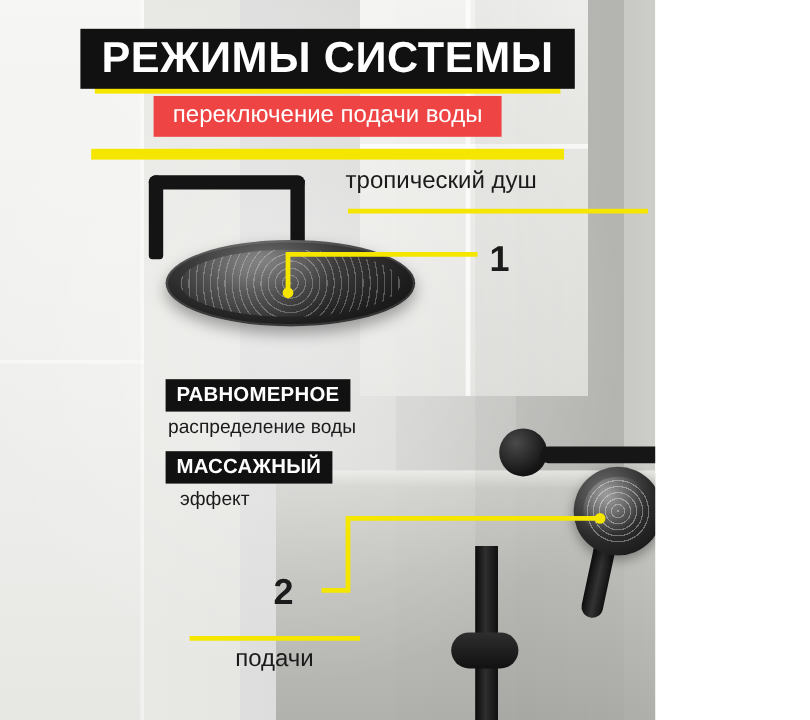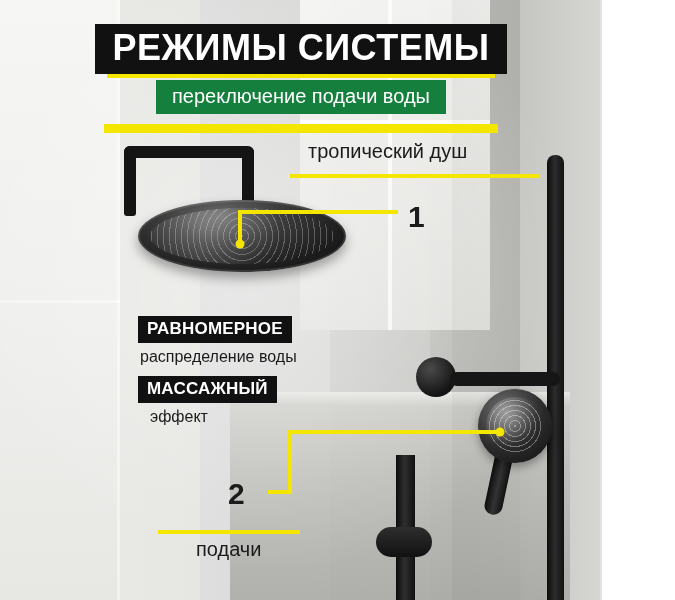--- a/index.html
+++ b/index.html
@@ -5,21 +5,21 @@
   html, body {
     margin: 0;
     padding: 0;
     background: #ffffff;
   }
   body {
     font-family: "Liberation Sans", sans-serif;
   }
   #stage {
     position: relative;
-    width: 602px;
+    width: 546px;
     height: 600px;
     overflow: hidden;
     background: #f2f2f0;
   }
 
   
   .bg {
     position: absolute;
     inset: 0;
     background:
@@ -103,21 +103,21 @@
     width: 388px;
     height: 10px;
     background: #f5e600;
     z-index: -1;
   }
   .title-sub-wrap {
     margin-top: 6px;
   }
   .title-sub {
     display: inline-block;
-    background: #15803d;
+    background: #ef4444;
     color: #ffffff;
     font-size: 20px;
     padding: 5px 16px 6px 16px;
     white-space: nowrap;
   }
   .title-sub-underline {
     position: absolute;
     left: 50%;
     transform: translateX(-50%);
     top: 100px;
@@ -241,21 +241,21 @@
   .overlay {
     position: absolute;
     inset: 0;
     z-index: 30;
     pointer-events: none;
   }
 
   
   .callout-top {
     position: absolute;
-    left: 308px; top: 140px;
+    left: 288px; top: 140px;
     font-size: 20px;
     color: #1b1b1b;
     white-space: nowrap;
     z-index: 35;
   }
   .callout-bottom {
     position: absolute;
     left: 196px; top: 538px;
     font-size: 20px;
     color: #1b1b1b;

